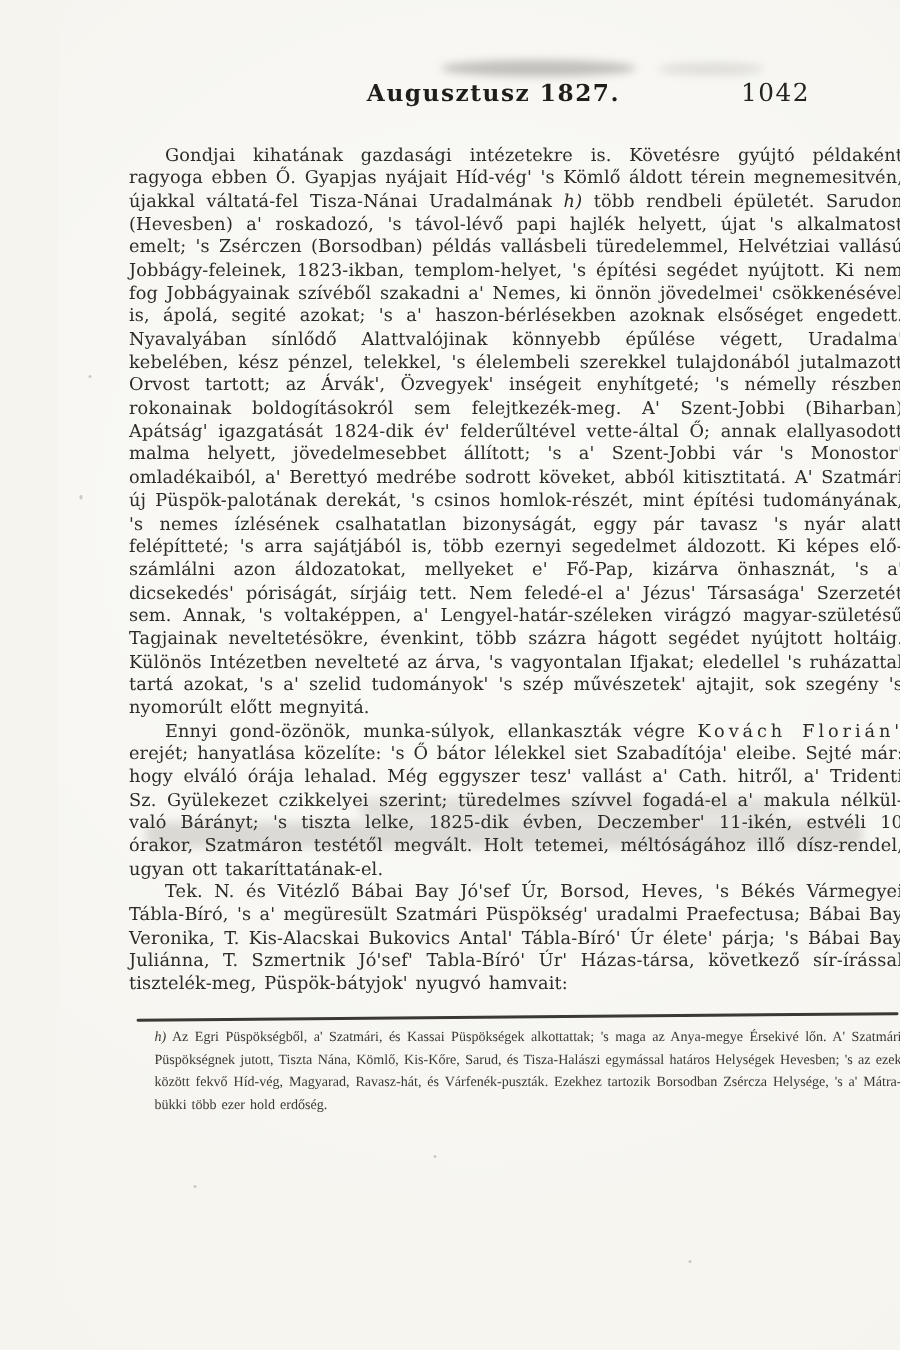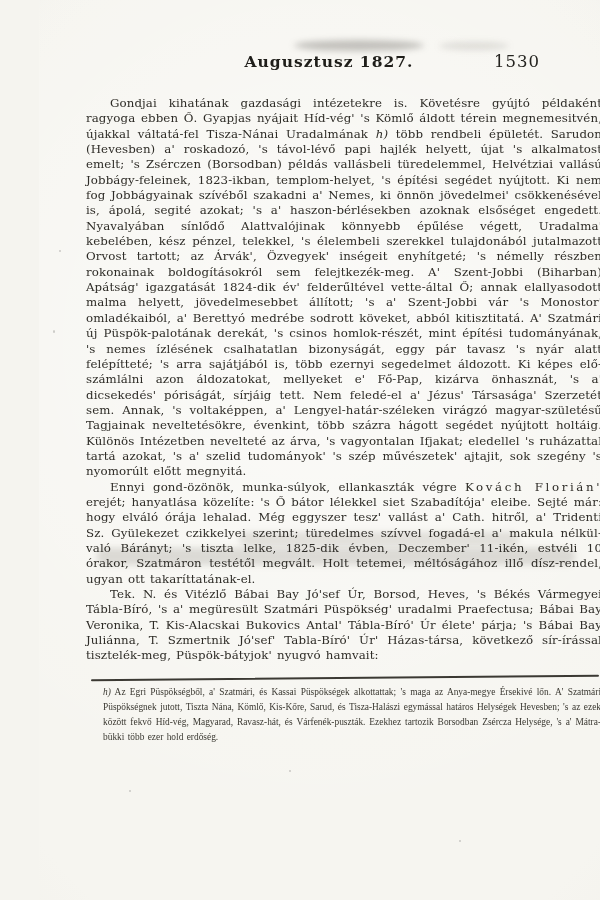--- a/index.html
+++ b/index.html
@@ -60,21 +60,21 @@
   <div class="smudge" style="left:58px;top:548px;width:478px;height:17px;background:rgba(118,115,106,0.22);border-radius:8px;"></div>
   <div class="speck" style="left:20px;top:250px;width:2px;height:2px;"></div>
   <div class="speck" style="left:14px;top:330px;width:2px;height:3px;"></div>
   <div class="speck" style="left:580px;top:300px;width:2px;height:2px;"></div>
   <div class="speck" style="left:574px;top:520px;width:3px;height:2px;"></div>
   <div class="speck" style="left:90px;top:790px;width:2px;height:2px;"></div>
   <div class="speck" style="left:420px;top:840px;width:2px;height:2px;"></div>
   <div class="speck" style="left:250px;top:770px;width:2px;height:2px;"></div>
 
   <div class="header-title">Augusztusz 1827.</div>
-  <div class="page-number">1530</div>
+  <div class="page-number">1042</div>
 
   <div class="body-text">
     <p class="indent"><span>Gondjai kihatának gazdasági intézetekre is. Követésre gyújtó példaként ragyoga ebben Ő. Gyapjas nyájait Híd-vég' 's Kömlő áldott térein megnemesitvén, újakkal váltatá-fel Tisza-Nánai Uradalmának </span><i class="note-ref">h)</i><span> több rendbeli épületét. Sarudon (Hevesben) a' roskadozó, 's távol-lévő papi hajlék helyett, újat 's alkalmatost emelt; 's Zsérczen (Borsodban) példás vallásbeli türedelemmel, Helvétziai vallású Jobbágy-feleinek, 1823-ikban, templom-helyet, 's építési segédet nyújtott. Ki nem fog Jobbágyainak szívéből szakadni a' Nemes, ki önnön jövedelmei' csökkenésével is, ápolá, segité azokat; 's a' haszon-bérlésekben azoknak elsőséget engedett. Nyavalyában sínlődő Alattvalójinak könnyebb épűlése végett, Uradalma' kebelében, kész pénzel, telekkel, 's élelembeli szerekkel tulajdonából jutalmazott Orvost tartott; az Árvák', Özvegyek' inségeit enyhítgeté; 's némelly részben rokonainak boldogításokról sem felejtkezék-meg. A' Szent-Jobbi (Biharban) Apátság' igazgatását 1824-dik év' felderűltével vette-által Ő; annak elallyasodott malma helyett, jövedelmesebbet állított; 's a' Szent-Jobbi vár 's Monostor' omladékaiból, a' Berettyó medrébe sodrott köveket, abból kitisztitatá. A' Szatmári új Püspök-palotának derekát, 's csinos homlok-részét, mint építési tudományának, 's nemes ízlésének csalhatatlan bizonyságát, eggy pár tavasz 's nyár alatt felépítteté; 's arra sajátjából is, több ezernyi segedelmet áldozott. Ki képes elő-számlálni azon áldozatokat, mellyeket e' Fő-Pap, kizárva önhasznát, 's a' dicsekedés' póriságát, sírjáig tett. Nem feledé-el a' Jézus' Társasága' Szerzetét sem. Annak, 's voltaképpen, a' Lengyel-határ-széleken virágzó magyar-születésű Tagjainak neveltetésökre, évenkint, több százra hágott segédet nyújtott holtáig. Különös Intézetben nevelteté az árva, 's vagyontalan Ifjakat; eledellel 's ruházattal tartá azokat, 's a' szelid tudományok' 's szép művészetek' ajtajit, sok szegény 's nyomorúlt előtt megnyitá.</span></p>
     <p class="indent"><span>Ennyi gond-özönök, munka-súlyok, ellankaszták végre </span><span class="sperr">Kovách Florián'</span><span> erejét; hanyatlása közelíte: 's Ő bátor lélekkel siet Szabadítója' eleibe. Sejté már: hogy elváló órája lehalad. Még eggyszer tesz' vallást a' Cath. hitről, a' Tridenti Sz. Gyülekezet czikkelyei szerint; türedelmes szívvel fogadá-el a' makula nélkül-való Bárányt; 's tiszta lelke, 1825-dik évben, Deczember' 11-ikén, estvéli 10 órakor, Szatmáron testétől megvált. Holt tetemei, méltóságához illő dísz-rendel, ugyan ott takaríttatának-el.</span></p>
     <p class="indent"><span>Tek. N. és Vitézlő Bábai Bay Jó'sef Úr, Borsod, Heves, 's Békés Vármegyei Tábla-Bíró, 's a' megüresült Szatmári Püspökség' uradalmi Praefectusa; Bábai Bay Veronika, T. Kis-Alacskai Bukovics Antal' Tábla-Bíró' Úr élete' párja; 's Bábai Bay Juliánna, T. Szmertnik Jó'sef' Tabla-Bíró' Úr' Házas-társa, következő sír-írással tisztelék-meg, Püspök-bátyjok' nyugvó hamvait:</span></p>
   </div>
 
   <div class="footnote-rule"></div>
   <div class="footnote">
     <p><i>h)</i><span> Az Egri Püspökségből, a' Szatmári, és Kassai Püspökségek alkottattak; 's maga az Anya-megye Érsekivé lőn. A' Szatmári Püspökségnek jutott, Tiszta Nána, Kömlő, Kis-Kőre, Sarud, és Tisza-Halászi egymással határos Helységek Hevesben; 's az ezek között fekvő Híd-vég, Magyarad, Ravasz-hát, és Várfenék-puszták. Ezekhez tartozik Borsodban Zsércza Helysége, 's a' Mátra-bükki több ezer hold erdőség.</span></p>

